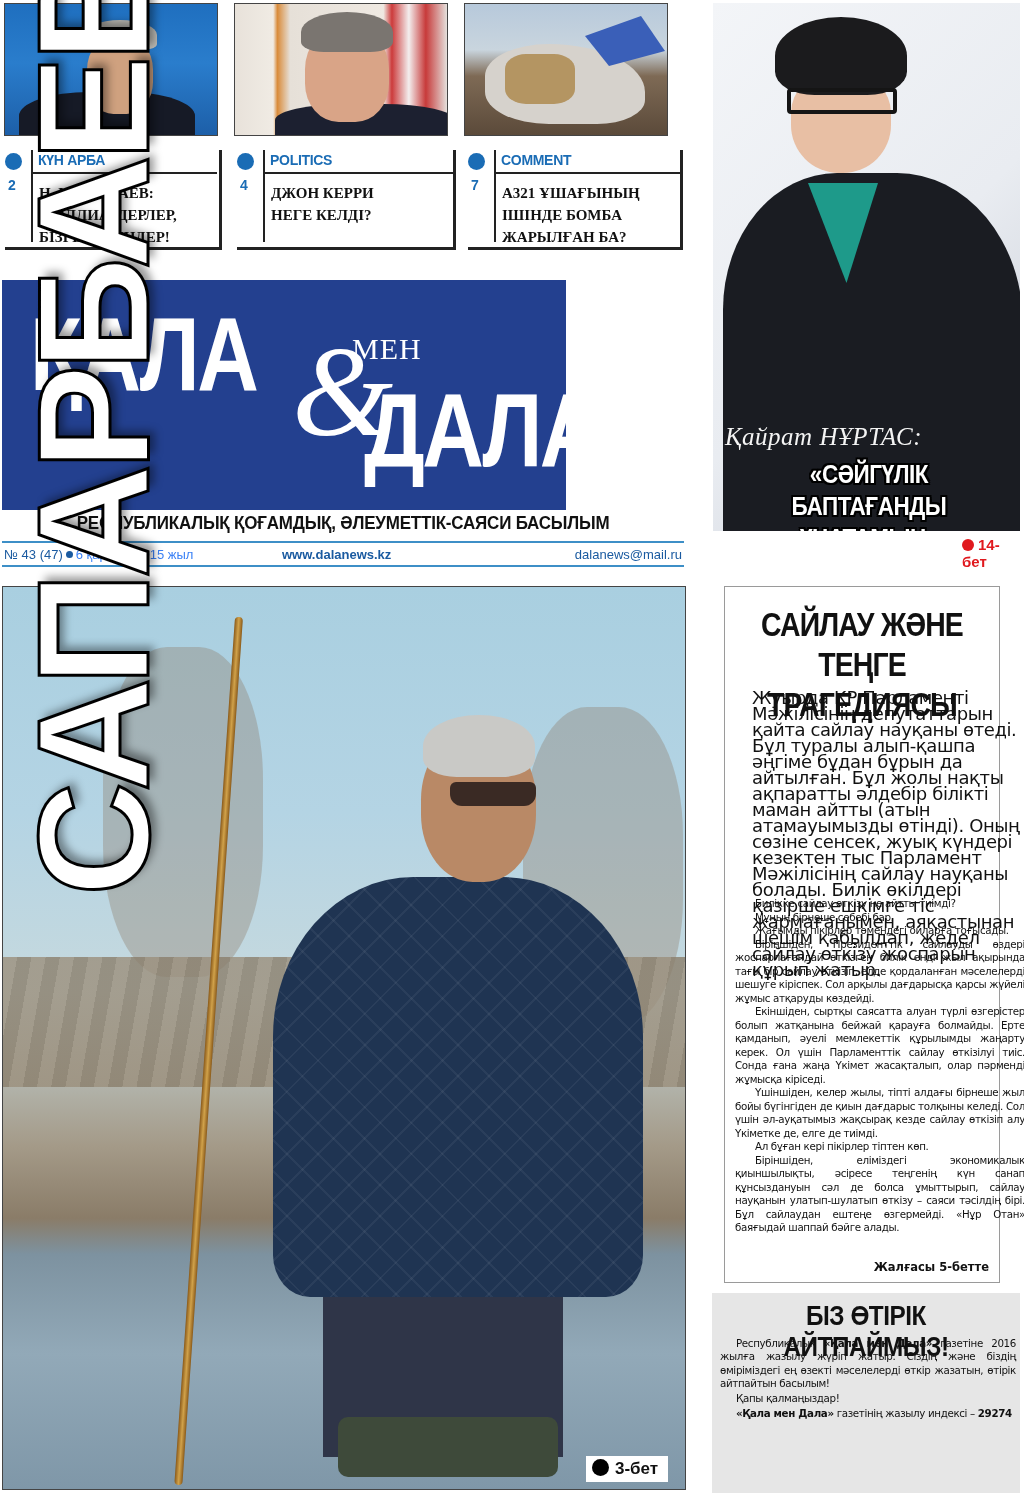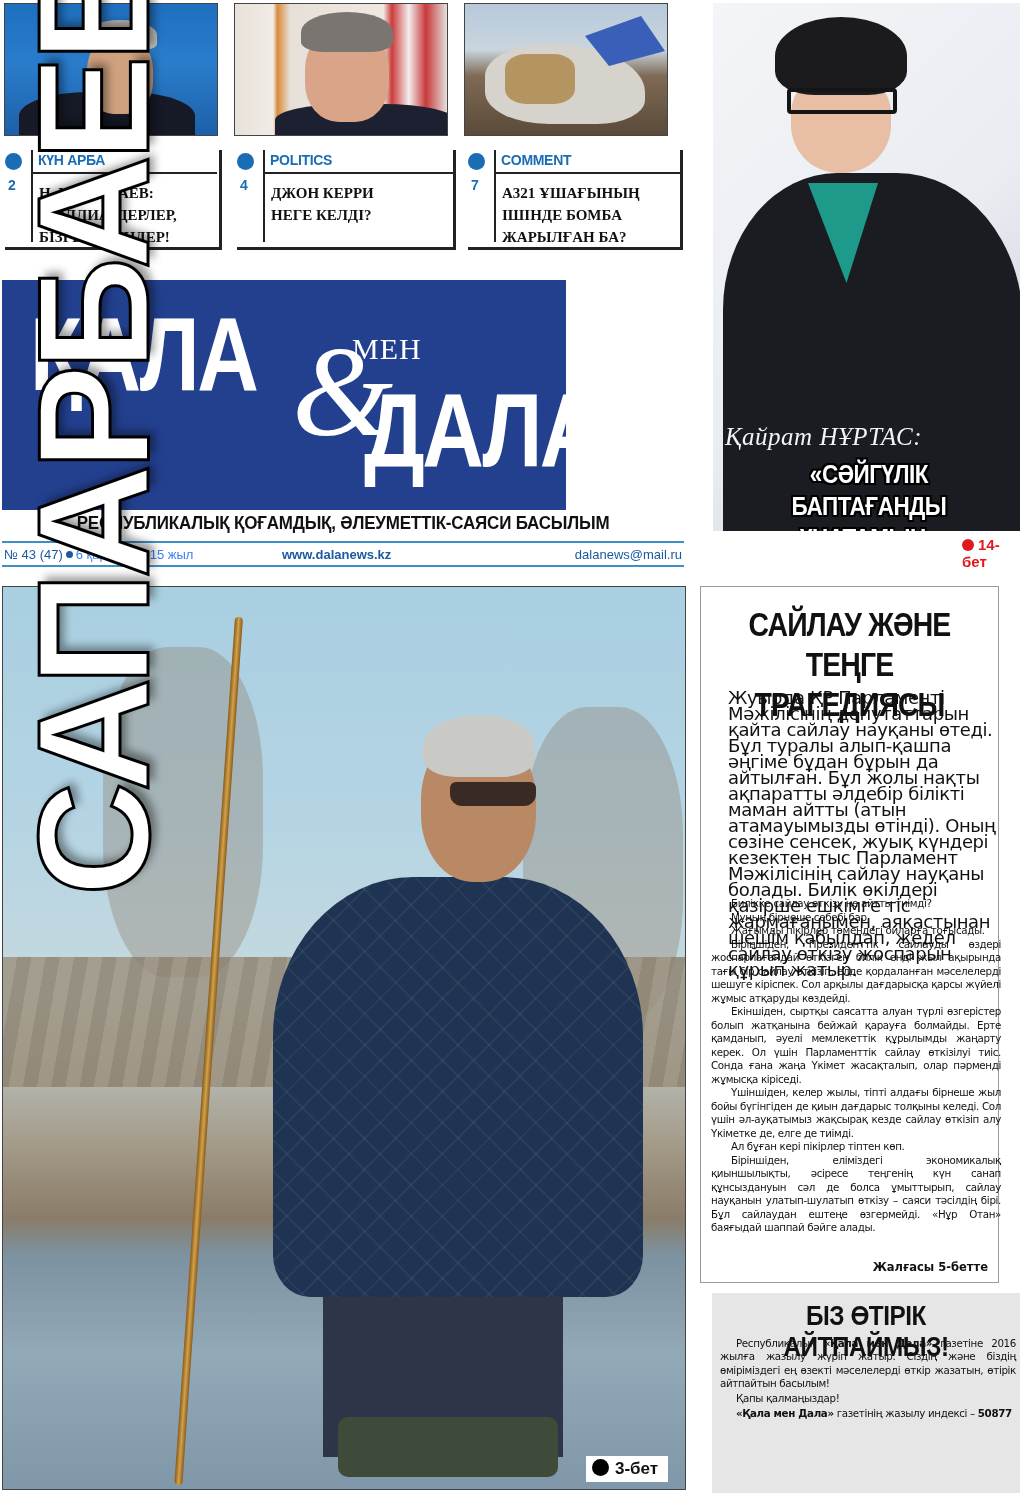--- a/index.html
+++ b/index.html
@@ -65,21 +65,21 @@
   .man-glasses { position: absolute; left: 447px; top: 195px; width: 86px; height: 24px; border-radius: 6px 6px 12px 12px; background: #3a2a24; }
   .man-legs { position: absolute; left: 320px; top: 700px; width: 240px; height: 170px; background: #2f3548; }
   .man-boots { position: absolute; left: 335px; top: 830px; width: 220px; height: 60px; background: #3e4a3a; border-radius: 10px; }
   .stick { position: absolute; left: 232px; top: 30px; width: 8px; height: 870px; background: linear-gradient(90deg, #8a5a1a, #d1a24a, #8a5a1a); transform: rotate(4deg); transform-origin: top center; border-radius: 4px; }
   .vertical-name { position: absolute; left: 14px; top: 896px; transform: rotate(-90deg); transform-origin: left top; font-family: "Liberation Sans", sans-serif; font-weight: bold; font-size: 158px; letter-spacing: -6px; color: #fff; white-space: nowrap; line-height: 1;
     -webkit-text-stroke: 3px #000; text-shadow: 6px 6px 8px rgba(0,0,0,0.4); }
   .photo-ref { position: absolute; left: 586px; top: 1456px; background: #fff; padding: 3px 10px 3px 6px; font-weight: bold; font-size: 17px; }
   .photo-ref .bdot { display: inline-block; width: 17px; height: 17px; border-radius: 50%; background: #000; vertical-align: -2px; margin-right: 6px; }
 
   
-  .article { position: absolute; left: 700px; top: 586px; width: 299px; height: 697px; border: 1px solid #9a9a9a; background: #fff; }
+  .article { position: absolute; left: 724px; top: 586px; width: 276px; height: 697px; border: 1px solid #9a9a9a; background: #fff; }
   .article-title { position: absolute; left: 0; top: 18px; width: 100%; text-align: center; font-family: "Liberation Sans", sans-serif; font-weight: bold; font-size: 33px; line-height: 40px; letter-spacing: -1px; color: #111; transform: scaleX(0.86); }
   .article-lead { position: absolute; left: 27px; top: 103px; width: 270px; font-family: "DejaVu Sans", sans-serif; font-weight: normal; font-size: 18px; line-height: 16px; color: #111; letter-spacing: -0.4px; }
   .article-body { position: absolute; left: 10px; top: 310px; width: 290px; font-family: "DejaVu Sans", sans-serif; font-size: 10.3px; line-height: 13.5px; color: #111; text-align: justify; letter-spacing: -0.35px; }
   .article-body p { text-indent: 20px; }
   .article-cont { position: absolute; right: 10px; bottom: 8px; font-family: "DejaVu Sans", sans-serif; font-weight: bold; font-size: 11.5px; color: #111; }
 
   
   .promo { position: absolute; left: 712px; top: 1293px; width: 308px; height: 200px; background: #e6e6e6; }
   .promo-title { position: absolute; left: 0; top: 8px; width: 100%; text-align: center; font-weight: bold; font-size: 27px; letter-spacing: -0.5px; color: #111; transform: scaleX(0.9); }
   .promo-body { position: absolute; left: 8px; top: 44px; width: 296px; font-family: "DejaVu Sans", sans-serif; font-size: 10.3px; line-height: 13.3px; color: #111; text-align: justify; letter-spacing: -0.35px; }
@@ -212,15 +212,15 @@
     <p>Біріншіден, еліміздегі экономикалық қиыншылықты, әсіресе теңгенің күн санап құнсыздануын сәл де болса ұмыттырып, сайлау науқанын улатып-шулатып өткізу – саяси тәсілдің бірі. Бұл сайлаудан ештеңе өзгермейді. «Нұр Отан» баяғыдай шаппай бәйге алады.</p>
   </div>
   <div class="article-cont">Жалғасы 5-бетте</div>
 </div>
 
 <div class="promo">
   <div class="promo-title">БІЗ ӨТІРІК АЙТПАЙМЫЗ!</div>
   <div class="promo-body">
     <p><span>Республикалық </span><b>«Қала мен Дала»</b><span> газетіне 2016 жылға жазылу жүріп жатыр. Сіздің және біздің өміріміздегі ең өзекті мәселелерді өткір жазатын, өтірік айтпайтын басылым!</span></p>
     <p>Қапы қалмаңыздар!</p>
-    <p><b>«Қала мен Дала»</b><span> газетінің жазылу индексі – </span><b>50877</b></p>
+    <p><b>«Қала мен Дала»</b><span> газетінің жазылу индексі – </span><b>29274</b></p>
   </div>
 </div>
 
 </body></html>

